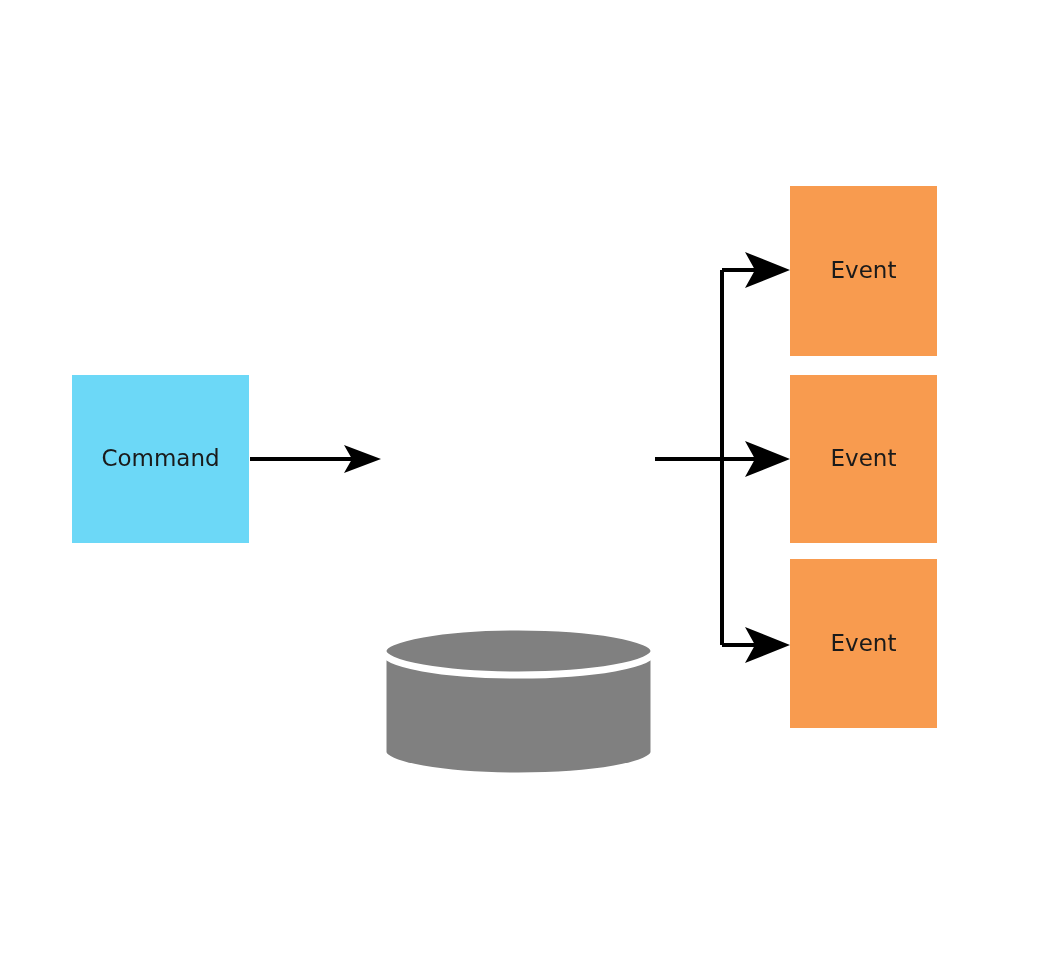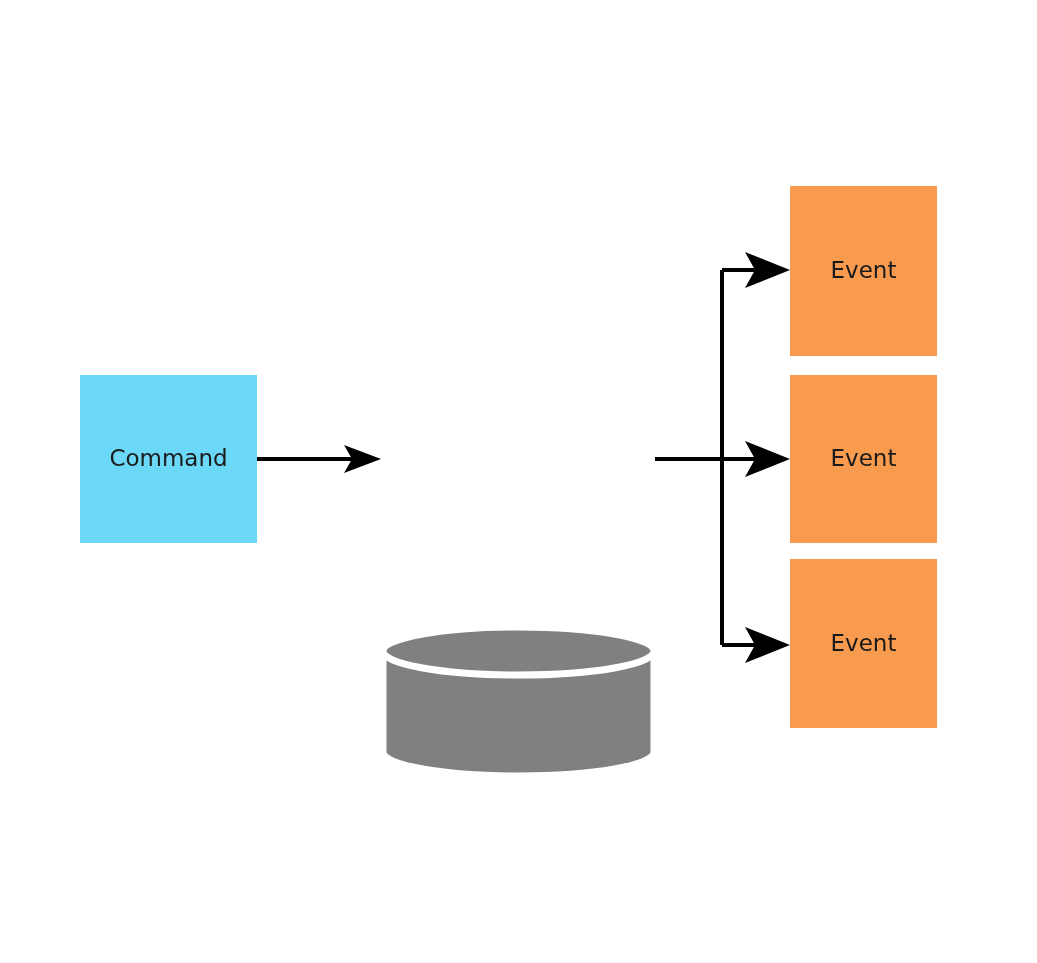--- a/index.html
+++ b/index.html
@@ -30,21 +30,21 @@
   }
   .node-label {
     display: block;
     width: 100%;
     padding: 0 4px;
     white-space: pre-line;
   }
 
   
   #node-command {
-    left: 80px;
+    left: 72px;
     top: 375px;
     width: 177px;
     height: 168px;
     background: #6CD8F7;
     color: #1a1a1a;
     font-size: 23px;
   }
 
   
   #node-aggregate-root {

